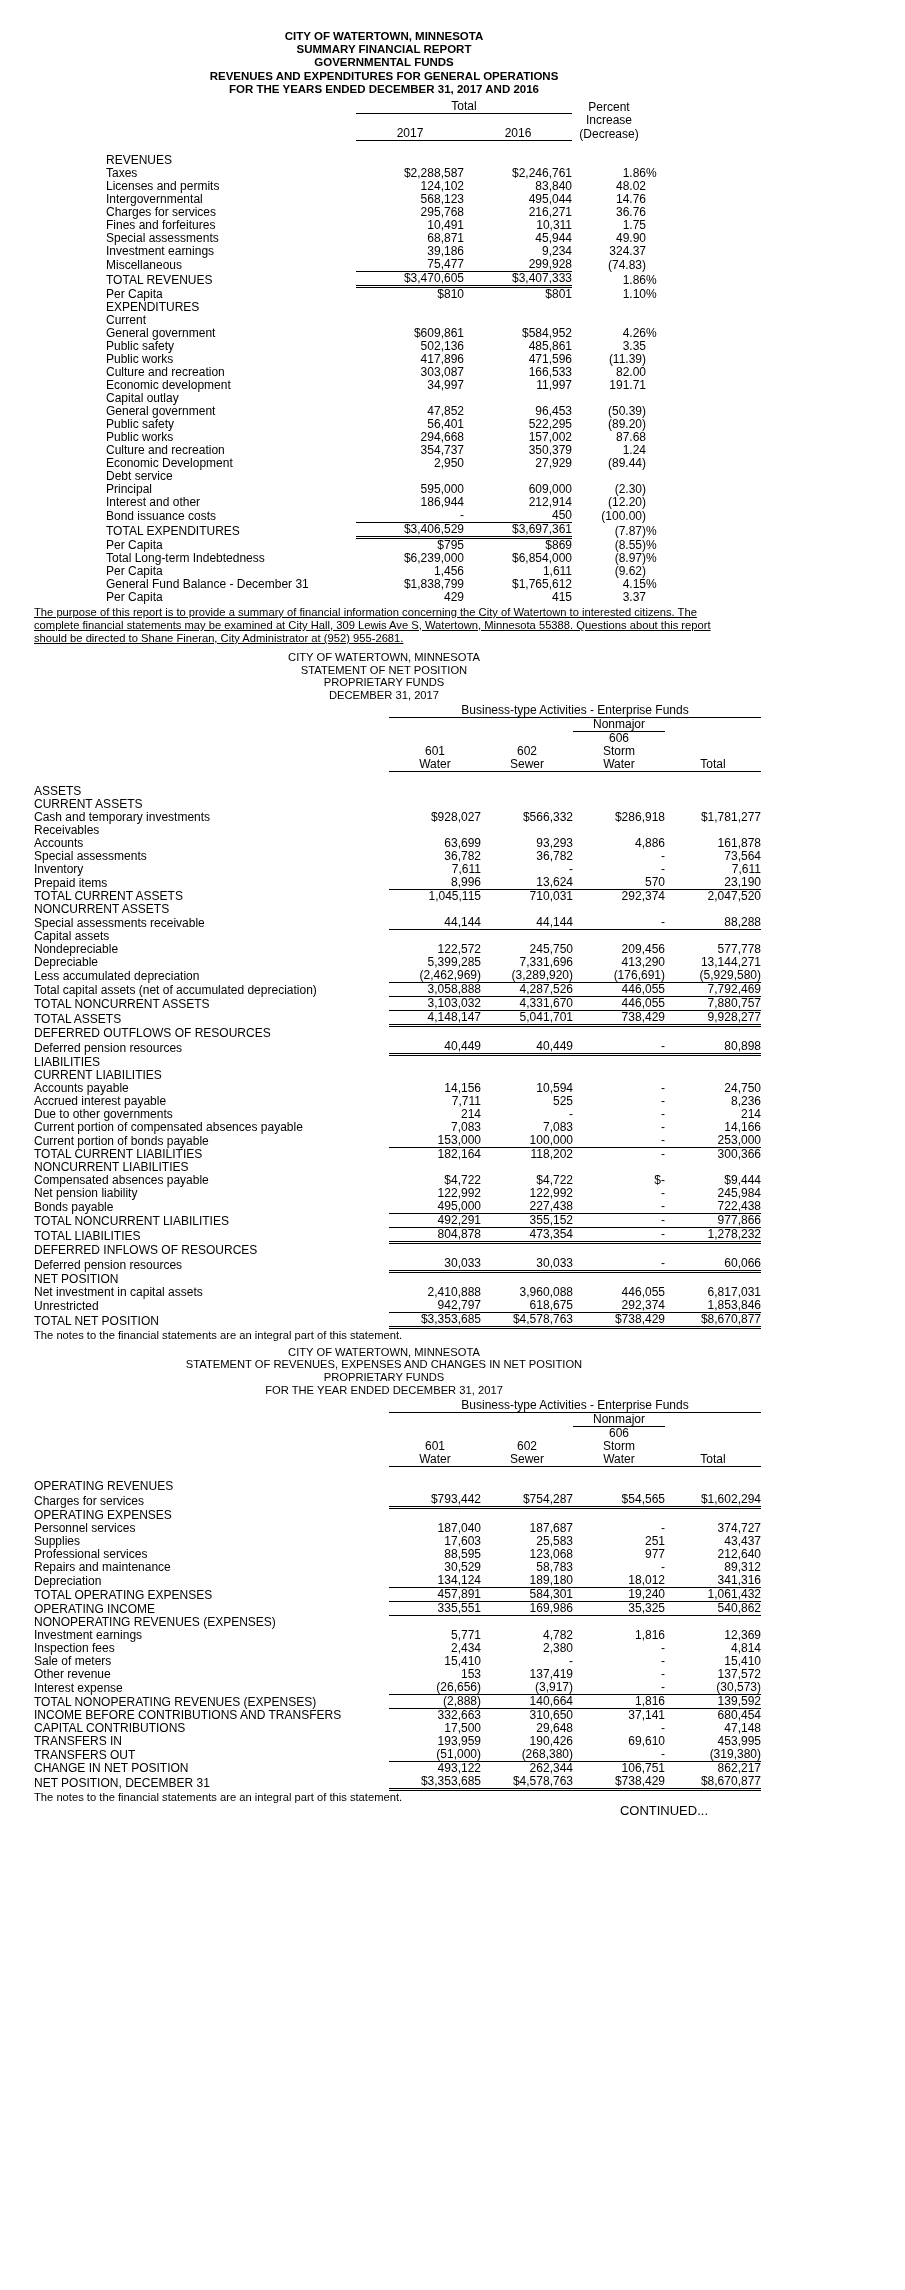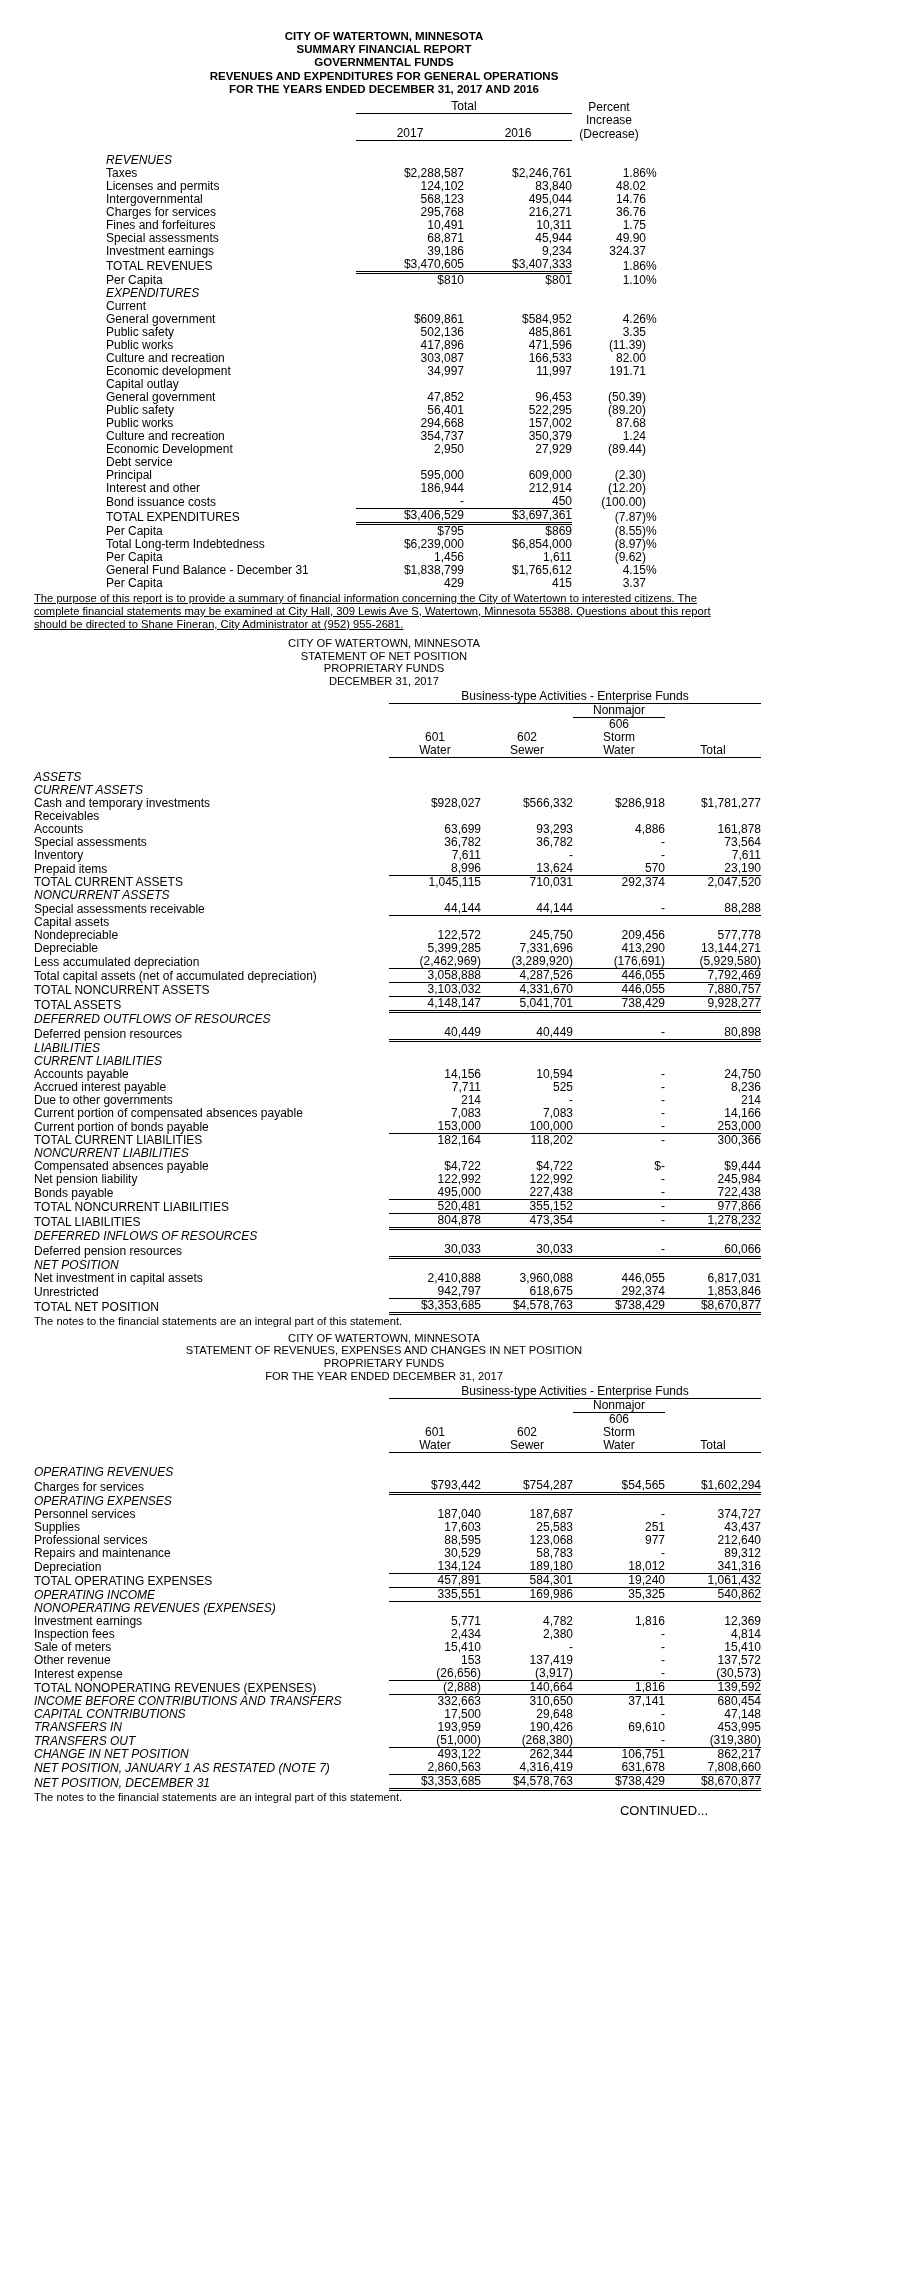--- a/index.html
+++ b/index.html
@@ -51,21 +51,21 @@
     padding: 0 0 0 0;
     vertical-align: bottom;
     white-space: nowrap;
     height: 13px;
   }
   .lbl { text-align: left; }
   .num { text-align: right; padding-right: 4px; }
   .pct { text-align: left; padding-left: 5px; width: 18px;}
 
   
-  .i0 { padding-left: 0px; font-style: italic; }
+  .i0 { padding-left: 0px; }
   .i1 { padding-left: 10px; }
   .i2 { padding-left: 21px; }
   .i3 { padding-left: 32px; }
 
   
   .ul-single { border-bottom: 1.3px solid #000; }
   .ul-double {
     border-bottom: 3px double #000;
   }
   .sp4 { height: 5px; }
@@ -210,20 +210,27 @@
             <td class="pct"></td>
           </tr>
           <tr>
             <td class="lbl i1">Investment earnings</td>
             <td class="num">39,186</td>
             <td class="num">9,234</td>
             <td class="num">324.37</td>
             <td class="pct"></td>
           </tr>
           <tr>
+            <td class="lbl i1">Miscellaneous</td>
+            <td class="num ul-single">75,477</td>
+            <td class="num ul-single">299,928</td>
+            <td class="num">(74.83)</td>
+            <td class="pct"></td>
+          </tr>
+          <tr>
             <td class="lbl i2">TOTAL REVENUES</td>
             <td class="num ul-double">$3,470,605</td>
             <td class="num ul-double">$3,407,333</td>
             <td class="num">1.86</td>
             <td class="pct">%</td>
           </tr>
           <tr>
             <td class="lbl i3">Per Capita</td>
             <td class="num">$810</td>
             <td class="num">$801</td>
@@ -674,21 +681,21 @@
           </tr>
           <tr>
             <td class="lbl i1">Bonds payable</td>
             <td class="num ul-single">495,000</td>
             <td class="num ul-single">227,438</td>
             <td class="num ul-single">-</td>
             <td class="num ul-single">722,438</td>
           </tr>
           <tr>
             <td class="lbl i2">TOTAL NONCURRENT LIABILITIES</td>
-            <td class="num ul-single">520,481</td>
+            <td class="num ul-single">492,291</td>
             <td class="num ul-single">355,152</td>
             <td class="num ul-single">-</td>
             <td class="num ul-single">977,866</td>
           </tr>
           <tr>
             <td class="lbl i2">TOTAL LIABILITIES</td>
             <td class="num ul-double">804,878</td>
             <td class="num ul-double">473,354</td>
             <td class="num ul-double">-</td>
             <td class="num ul-double">1,278,232</td>
@@ -944,27 +951,20 @@
             <td class="num ul-single">(319,380)</td>
           </tr>
           <tr>
             <td class="lbl i0">CHANGE IN NET POSITION</td>
             <td class="num">493,122</td>
             <td class="num">262,344</td>
             <td class="num">106,751</td>
             <td class="num">862,217</td>
           </tr>
           <tr>
-            <td class="lbl i0">NET POSITION, JANUARY 1 AS RESTATED (NOTE 7)</td>
-            <td class="num ul-single">2,860,563</td>
-            <td class="num ul-single">4,316,419</td>
-            <td class="num ul-single">631,678</td>
-            <td class="num ul-single">7,808,660</td>
-          </tr>
-          <tr>
             <td class="lbl i0">NET POSITION, DECEMBER 31</td>
             <td class="num ul-double">$3,353,685</td>
             <td class="num ul-double">$4,578,763</td>
             <td class="num ul-double">$738,429</td>
             <td class="num ul-double">$8,670,877</td>
           </tr>
         </tbody>
     </table>
     <div class="notes">The notes to the financial statements are an integral part of this statement.</div>
     <div class="contd">CONTINUED...</div>

